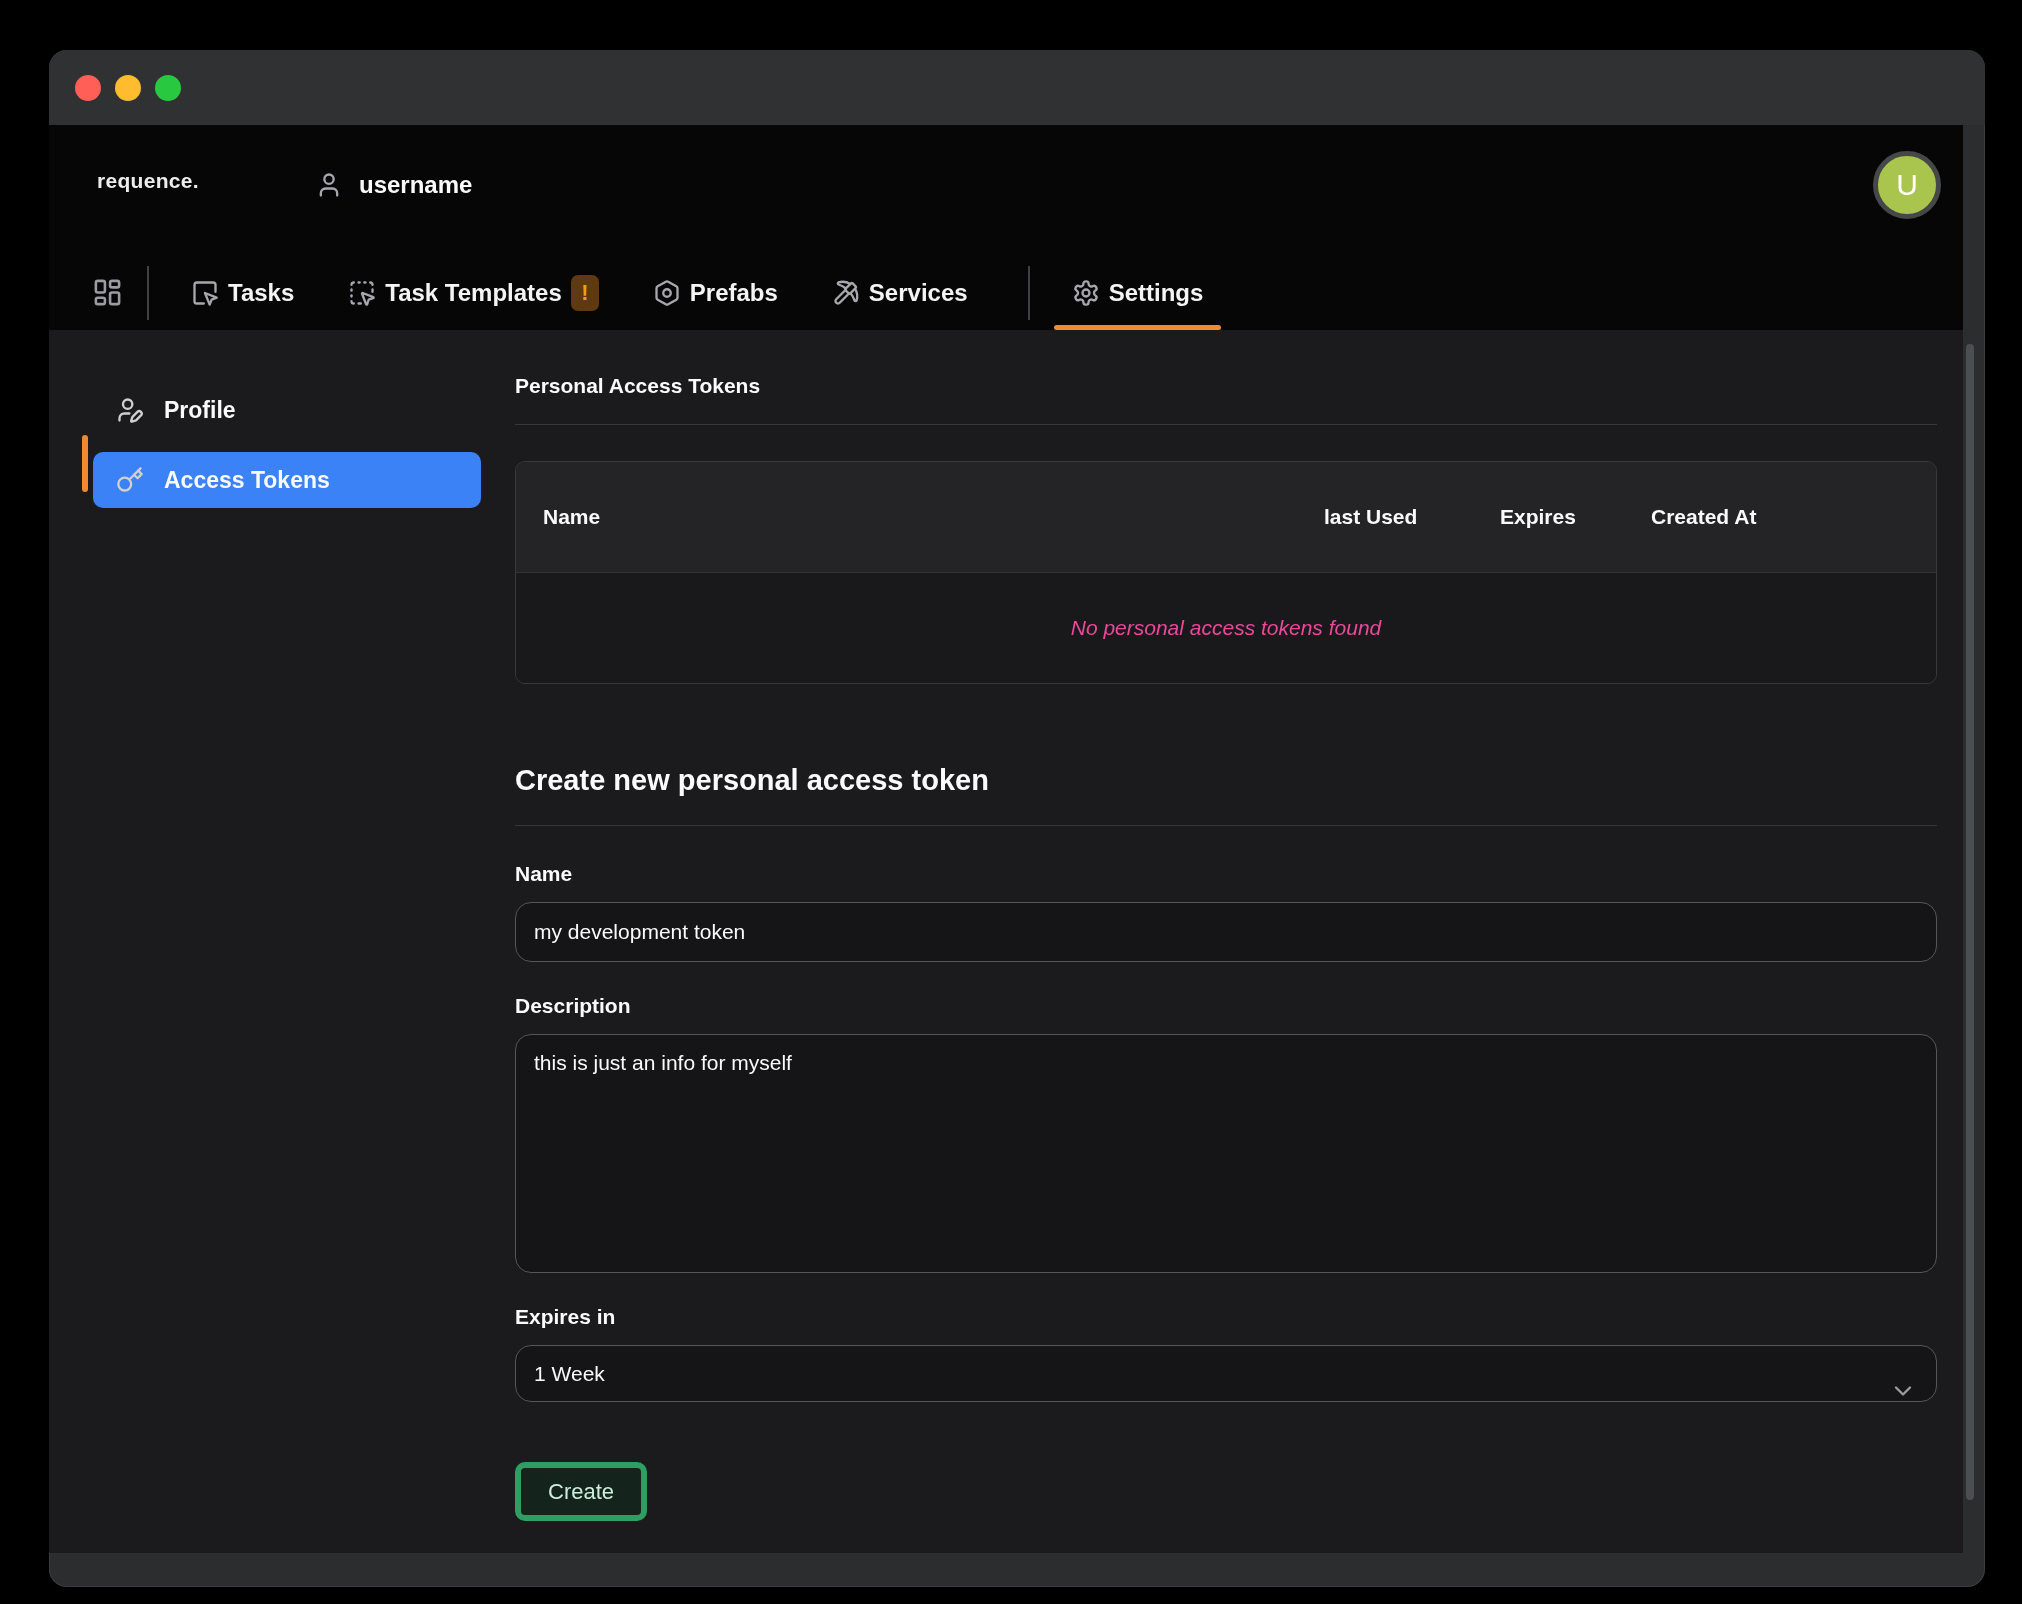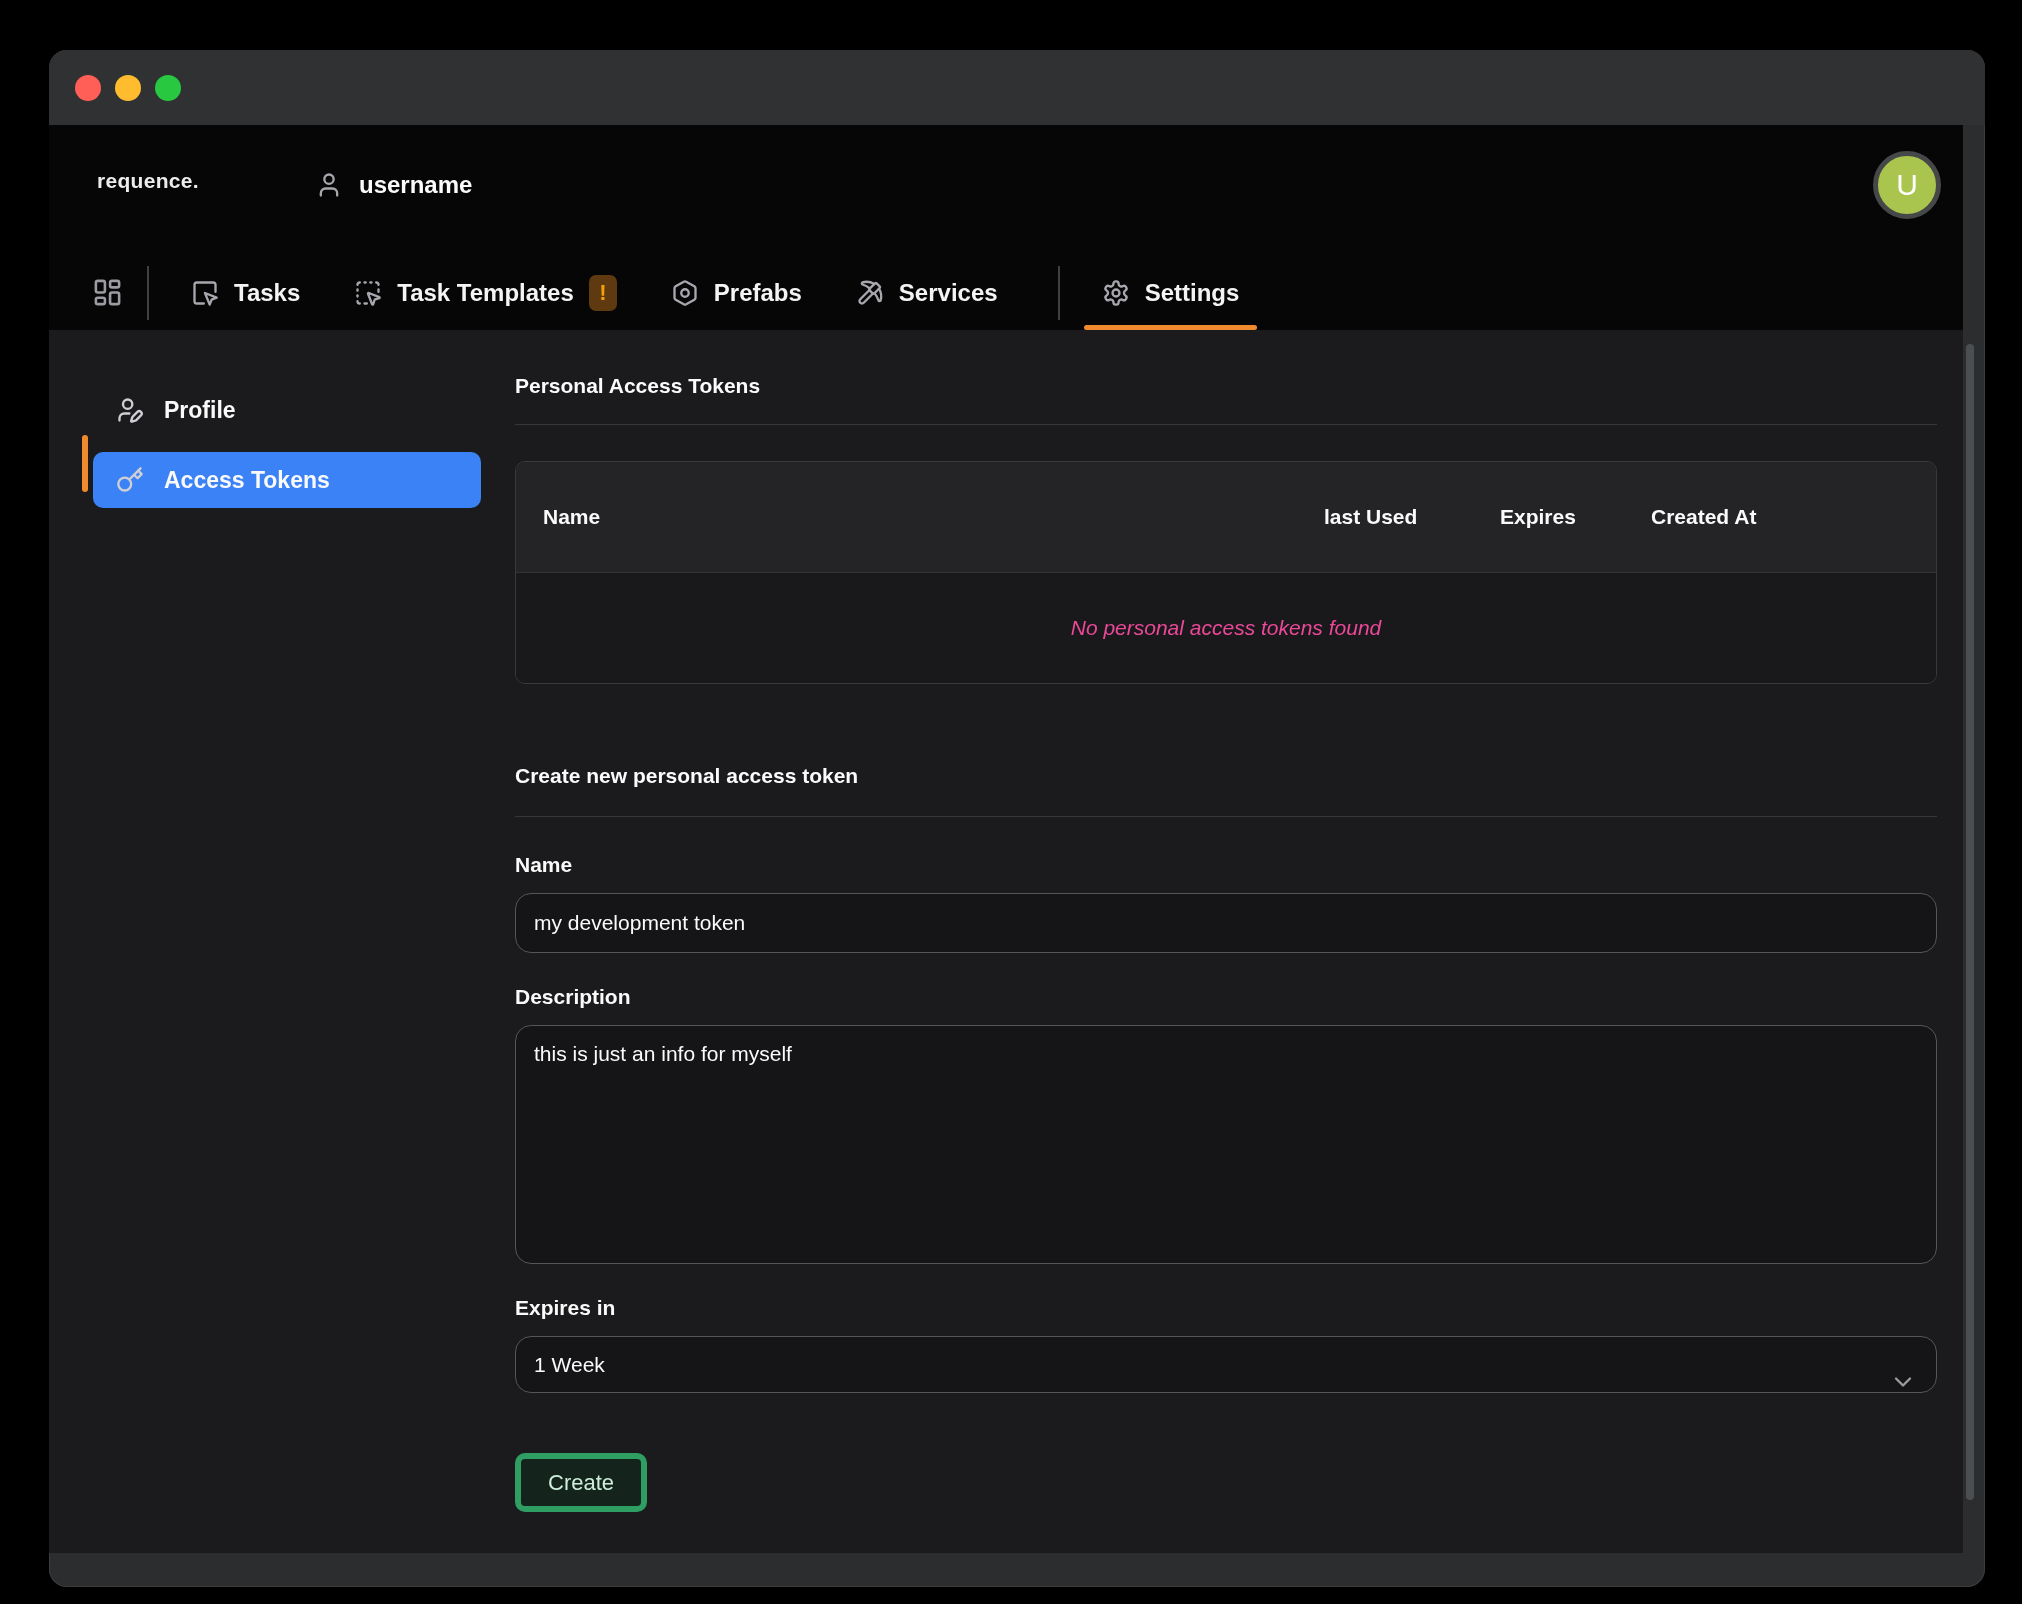--- a/index.html
+++ b/index.html
@@ -25,21 +25,21 @@
   .userchip .uname { font-size:24px; font-weight:700; color:#fafafa; }
   .avatar { position:absolute; right:22px; top:26px; width:68px; height:68px; border-radius:50%;
     border:5px solid #454749; display:flex; align-items:center; justify-content:center;
     font-size:30px; color:#fff; }
 
   .nav-row { position:relative; height:75px; display:flex; align-items:center; padding-left:43px; }
   .icon { display:inline-flex; }
   .icon svg { width:28px; height:28px; color:#a7a7ae; }
   .grid-btn svg { width:31px; height:31px; color:#9b9ba1; }
   .vdivider { width:2px; height:54px; background:#3f4043; margin:0 24px; }
-  .nav-item { position:relative; height:75px; display:flex; align-items:center; gap:15px;
+  .nav-item { position:relative; height:75px; display:flex; align-items:center; gap:9px;
     padding:0 18px; margin-right:18px; cursor:pointer; }
   .nav-item .label { font-size:24px; font-weight:600; color:#f4f4f5; white-space:nowrap; }
   .nav-item.active::after { content:""; position:absolute; left:0; right:0; bottom:0; height:5px; border-radius:3px; background:var(--accent,#f08a2e); }
   .badge { min-width:28px; height:36px; padding:0 8px; border-radius:7px; display:flex; align-items:center; justify-content:center;
     font-size:22px; font-weight:700; }
 
   
   .content { display:flex; height:1223px; background:#1b1b1d; }
 
   .sidebar { position:relative; width:466px; flex:none; padding-top:52px; }
@@ -59,21 +59,21 @@
   .table { margin-top:36px; border:1px solid #39393d; border-radius:10px; overflow:hidden; }
   .thead { height:110px; background:#242427; display:flex; align-items:center; padding:0 135px 0 27px; }
   .th { font-size:21px; font-weight:700; color:#fafafa; }
   .th.name { flex:1; }
   .th.lastused { width:130px; margin-right:46px; }
   .th.expires { width:105px; margin-right:46px; }
   .th.created { width:150px; }
   .tbody { height:111px; background:#19191b; border-top:1px solid #333337; display:flex; align-items:center; justify-content:center; }
   .empty { font-size:21px; font-style:italic; color:#ec4899; }
 
-  h2.form-title { margin-top:80px; font-size:21px; font-weight:700; color:#fbfbfc; }
+  h2.form-title { margin-top:80px; font-size:29px; font-weight:700; color:#fbfbfc; }
   .field-label { margin-top:36px; font-size:21px; font-weight:700; color:#fafafa; }
   .field-label + .field-label, .stack-label { margin-top:32px; }
   input.text, textarea.text, select.text {
     display:block; width:100%; margin-top:16px; background:#151517; border:1.5px solid #55555b;
     border-radius:16px; color:#fafafa; font-size:21px; font-family:"Liberation Sans", sans-serif; outline:none; }
   input.text { height:60px; padding:0 18px; }
   textarea.text { height:239px; padding:14px 18px; line-height:1.35; resize:none; }
   .select-wrap { position:relative; }
   select.text { height:57px; padding:0 18px; appearance:none; -webkit-appearance:none; }
   .select-wrap .chev { position:absolute; right:20px; top:32px; pointer-events:none; }

